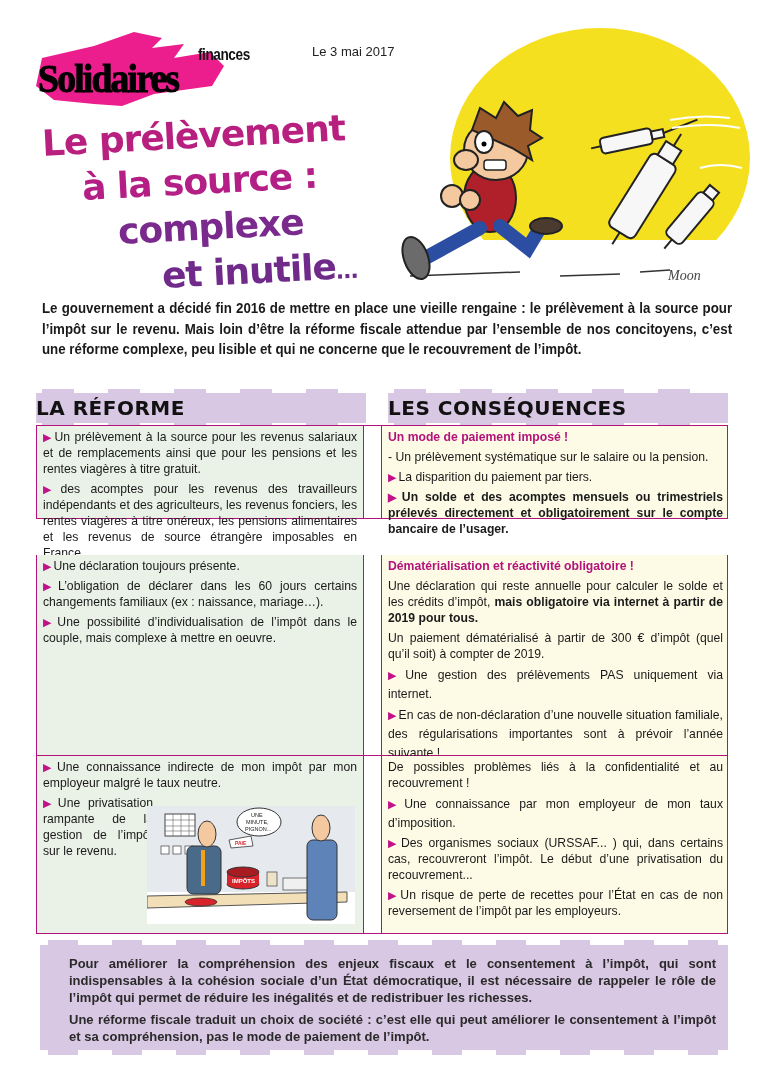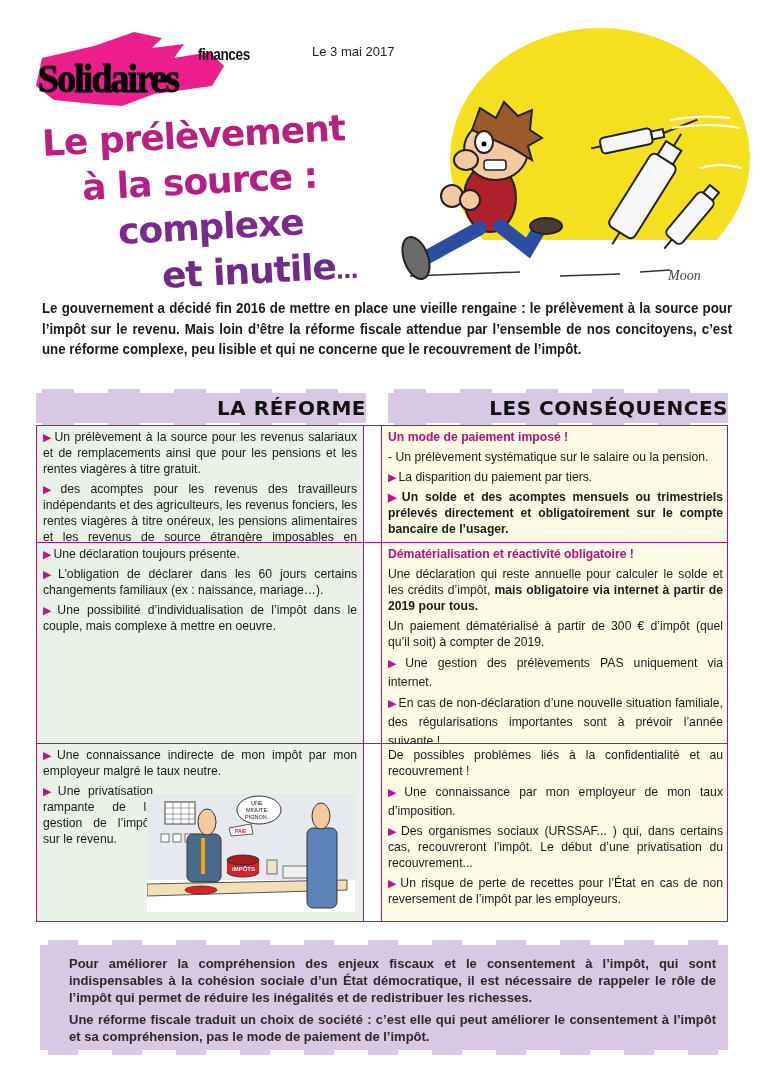--- a/index.html
+++ b/index.html
@@ -22,37 +22,37 @@
   .t4 { left: 162px; top: 258px; font-size: 36px; color: #6f2a8a; }
   .t4 .dots { font-size: 22px; }
 
   
   .cartoon { position: absolute; left: 400px; top: 18px; width: 350px; height: 272px; }
 
   
   .intro { position: absolute; left: 42px; top: 298px; width: 690px; font-family: "Liberation Sans", sans-serif; font-weight: bold; font-size: 14.3px; line-height: 20.5px; color: #1a1a1a; text-align: justify; transform: scaleX(0.93); transform-origin: left; width: 742px; }
 
   
-  .col-head { position: absolute; top: 393px; height: 30px; background: #d9c8e3; display: flex; align-items: center; justify-content: flex-end; }
+  .col-head { position: absolute; top: 393px; height: 30px; background: #d9c8e3; display: flex; align-items: center; justify-content: flex-start; }
   .col-head::before, .col-head::after { content: ""; position: absolute; left: 6px; right: 6px; height: 4px; background-image: repeating-linear-gradient(90deg, #d9c8e3 0 32px, #fff 32px 66px); }
   .col-head::before { top: -4px; }
   .col-head::after { bottom: -4px; }
   .col-head span { font-family: "DejaVu Sans", sans-serif; font-weight: bold; font-size: 20px; color: #111; letter-spacing: 0.5px; }
   .head-left { left: 36px; width: 330px; }
   .head-right { left: 388px; width: 340px; }
 
   
   .tbl { position: absolute; left: 36px; top: 425px; width: 692px; border-top: 1.5px solid #b3127a; border-bottom: 1.5px solid #b3127a; }
   .row { display: flex; border-bottom: 1.5px solid #b3127a; }
   .row:last-child { border-bottom: none; }
   .cell-l { width: 328px; background: #eaf1e6; border-left: 1.5px solid #b3127a; border-right: 1.5px solid #b3127a; padding: 3px 6px 4px 6px; font-size: 12.2px; line-height: 16px; text-align: justify; }
   .gap { width: 18px; background: #fff; border-right: 1.5px solid #b3127a; }
   .cell-r { flex: 1; background: #fdfbe6; border-right: 1.5px solid #b3127a; padding: 3px 4px 4px 6px; font-size: 12.2px; line-height: 16px; text-align: justify; }
-  .row1 { height: 117px; }
-  .row2 { height: 201px; }
+  .row1 { height: 93px; }
+  .row2 { height: 201px; margin-top: 36px; }
   .row3 { height: 177px; }
   .p { margin-bottom: 4px; }
   .p.tight { margin-bottom: 2px; line-height: 19px; }
   .tri { color: #c3118a; font-size: 11px; margin-right: 2px; }
   .sub { color: #b3127a; font-weight: bold; margin-bottom: 4px; }
   .b { font-weight: bold; }
 
   .cell-l3 { position: relative; }
   .privat { width: 110px; line-height: 16px; }
   .illu { position: absolute; left: 110px; top: 50px; width: 208px; height: 118px; }

